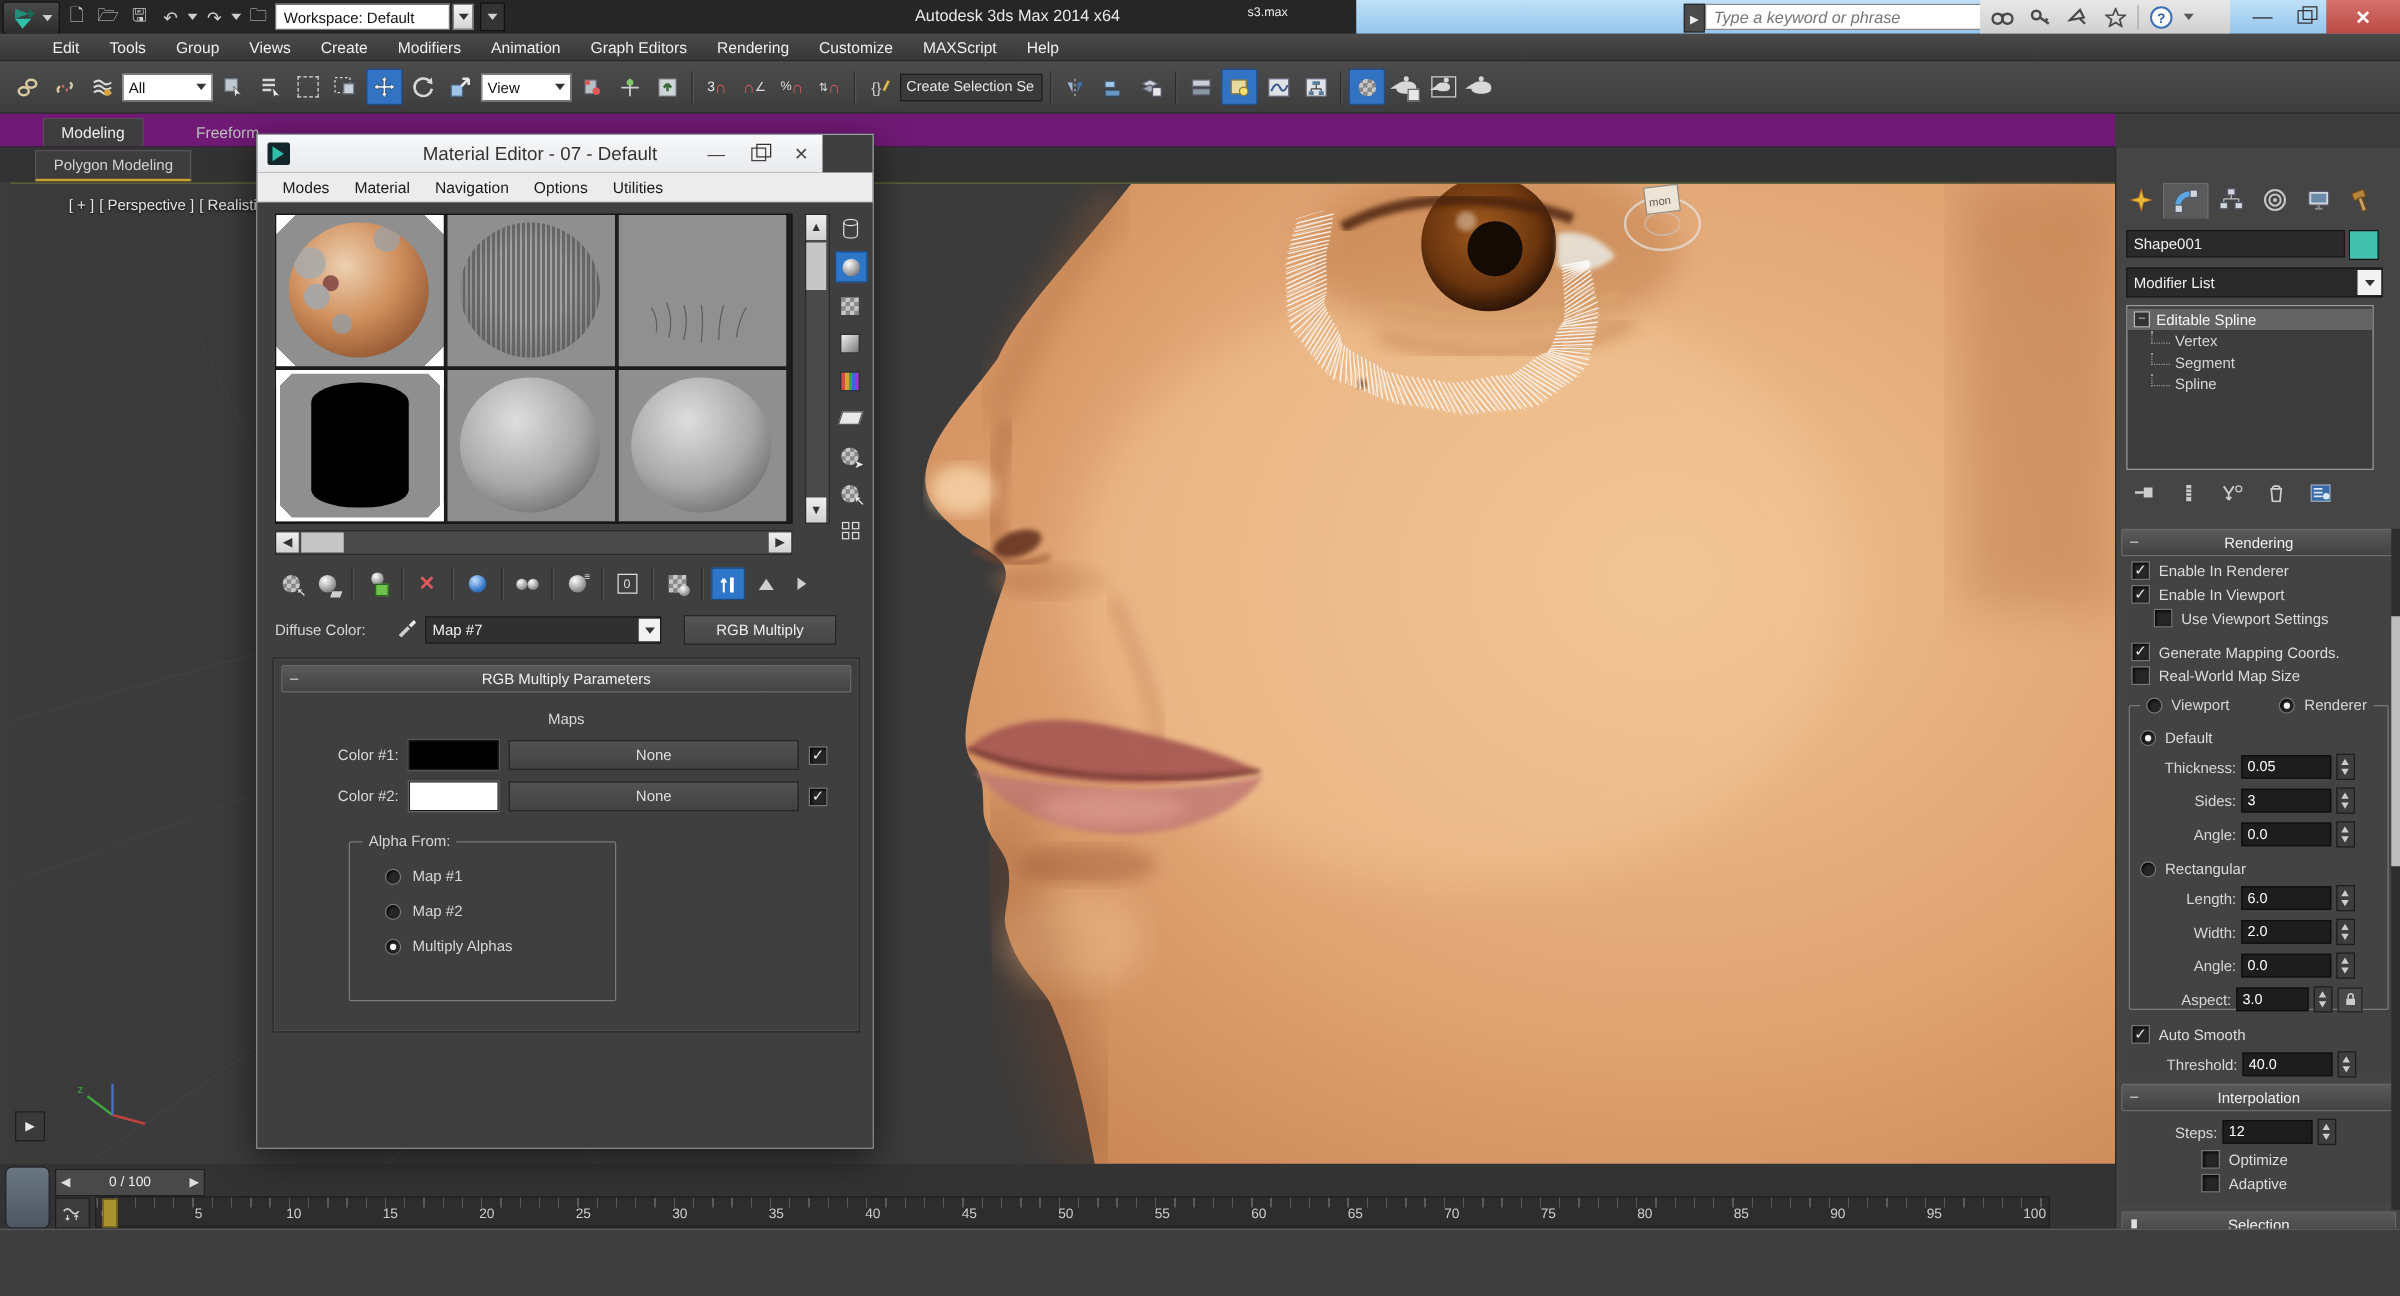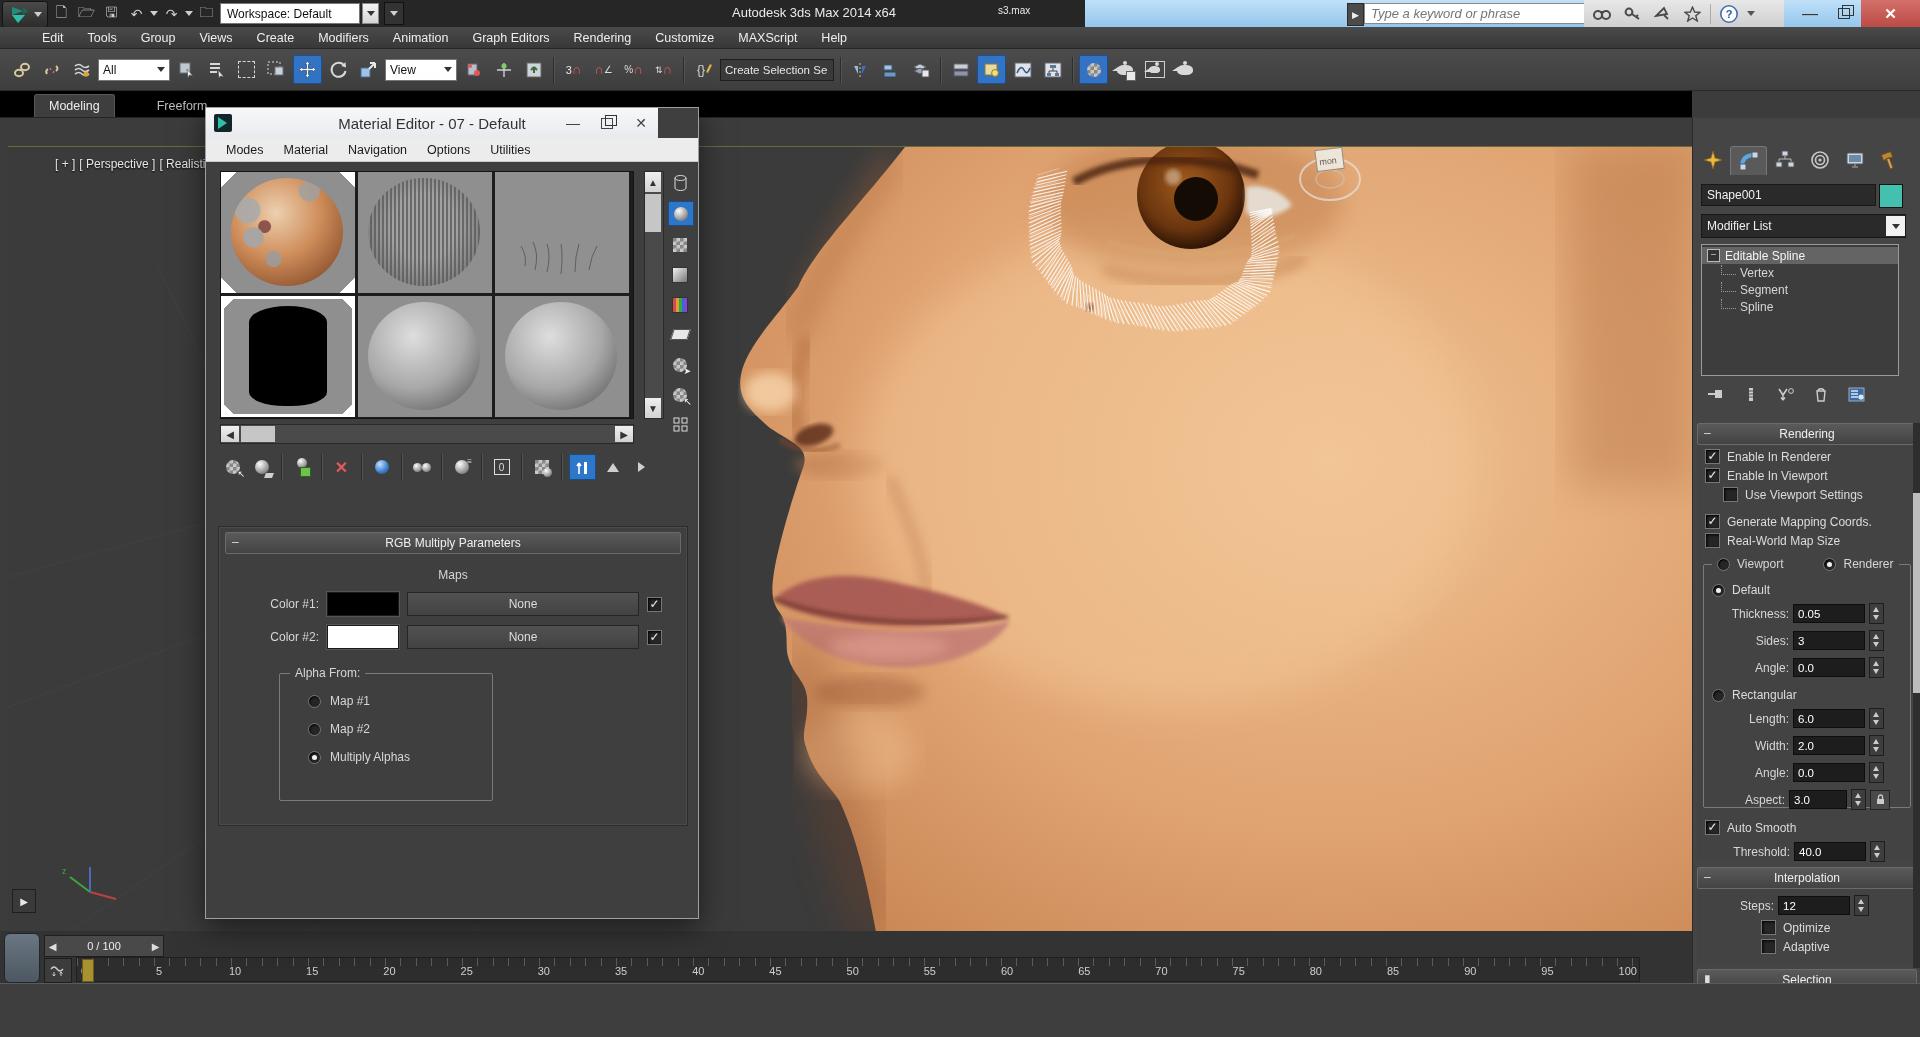--- a/index.html
+++ b/index.html
@@ -66,21 +66,21 @@
   .sphere-ico{width:14px;height:14px;border-radius:50%;background:radial-gradient(circle at 35% 30%,#fdfdfd,#9a9a9a 60%,#555);}
   .checker-ico{width:14px;height:14px;background-color:#888;
      background-image:linear-gradient(45deg,#ccc 25%,transparent 25%,transparent 75%,#ccc 75%),
                       linear-gradient(45deg,#ccc 25%,transparent 25%,transparent 75%,#ccc 75%);
      background-size:7px 7px;background-position:0 0,3.5px 3.5px;border-radius:50%;}
   .teapot{width:16px;height:10px;background:#d8d8d8;border-radius:45% 45% 40% 40%;position:relative;}
   .teapot::before{content:"";position:absolute;left:-5px;top:2px;border-top:4px solid transparent;border-right:6px solid #d8d8d8;}
   .teapot::after{content:"";position:absolute;top:-4px;left:6px;width:4px;height:4px;border-radius:50%;background:#d8d8d8;}
 
   
-  #ribbon-tabs{left:0;top:91px;width:1692px;height:27px;background:#000000;border-bottom:1px solid #242424;
+  #ribbon-tabs{left:0;top:91px;width:1692px;height:27px;background:#701a75;border-bottom:1px solid #242424;
      display:flex;align-items:flex-end;padding-left:34px;box-sizing:border-box;gap:28px;}
   .rtab{font-size:12.5px;color:#bdbdbd;padding:4px 14px;}
   .rtab.active{background:#3e3e3e;border:1px solid #585858;border-bottom:none;border-radius:3px 3px 0 0;color:#ececec;}
   #ribbon-sub{left:0;top:118px;width:1692px;height:28px;background:#333;display:flex;align-items:center;padding-left:28px;box-sizing:border-box;}
   #polygon-modeling-btn{height:22px;padding:0 14px;background:#3d3d3d;border:1px solid #555;
      border-bottom:2px solid #c8a32f;color:#d2d2d2;font-size:12px;display:flex;align-items:center;}
 
   
   #viewport{left:8px;top:146px;width:1684px;height:785px;background:#3a3a3a;border-top:1px solid #6b6b3a;
      box-shadow:0 2px 0 #8f8433;}
@@ -489,20 +489,23 @@
         </span>
     </span>
     <span class="tbtn">
         <span class="teapot"></span>
       </span>
   </div>
 
   <div class="abs" id="ribbon-tabs">
     <span class="rtab active">Modeling</span>
     <span class="rtab">Freeform</span>
+  </div>
+  <div class="abs" id="ribbon-sub">
+    <span id="polygon-modeling-btn">Polygon Modeling</span>
   </div>
 
   <div class="abs" id="viewport">
     <svg width="1684" height="785" viewBox="0 0 1684 785">
       <defs>
         <radialGradient id="skin" cx="62%" cy="40%" r="85%">
           <stop offset="0%" stop-color="#f0c291"></stop>
             <stop offset="55%" stop-color="#e0a372"></stop>
             <stop offset="100%" stop-color="#c4804e"></stop>
         </radialGradient>
@@ -949,20 +952,36 @@
             </svg>
         </span>
         <span class="meb">
             <span style="width:0;height:0;border-left:6px solid transparent;border-right:6px solid transparent;border-bottom:9px solid #cfcfcf"></span>
           </span>
         <span class="meb">
             <span class="tri-r" style="border-left-color:#cfcfcf"></span>
           </span>
       </div>
 
+      <div class="abs row" id="diffuse-row">
+        <span class="lbl" style="width:92px">Diffuse Color:</span>
+        <span style="width:28px;text-align:center">
+          <svg width="18" height="16" viewBox="0 0 18 16">
+              <path d="M2 14 L9 7 L11 9 L4 16 Z" fill="#cfcfcf"></path>
+              <path d="M10 6 L14 2 L16 4 L12 8 Z" fill="#e8e8e8"></path>
+            </svg>
+        </span>
+        <div id="map-combo">
+          <span>Map #7</span>
+          <span class="wcar">
+              <span class="mini-caret" style="border-top-color:#333"></span>
+            </span>
+        </div>
+        <div id="rgb-multiply-btn">RGB Multiply</div>
+      </div>
 
       <div class="abs" id="params-panel">
         <div class="rollout-hdr" style="margin:5px 6px 0 6px">
           <span class="dash">–</span>
           <span>RGB Multiply Parameters</span>
         </div>
         <div class="lbl" style="text-align:center;margin-top:14px">Maps</div>
         <div class="row" style="margin:10px 0 0 20px;gap:8px">
           <span class="lbl" style="width:80px;text-align:right">Color #1:</span>
           <span style="width:70px;height:22px;background:#000;border:1px solid #1a1a1a;box-shadow:0 0 0 1px #555"></span>

